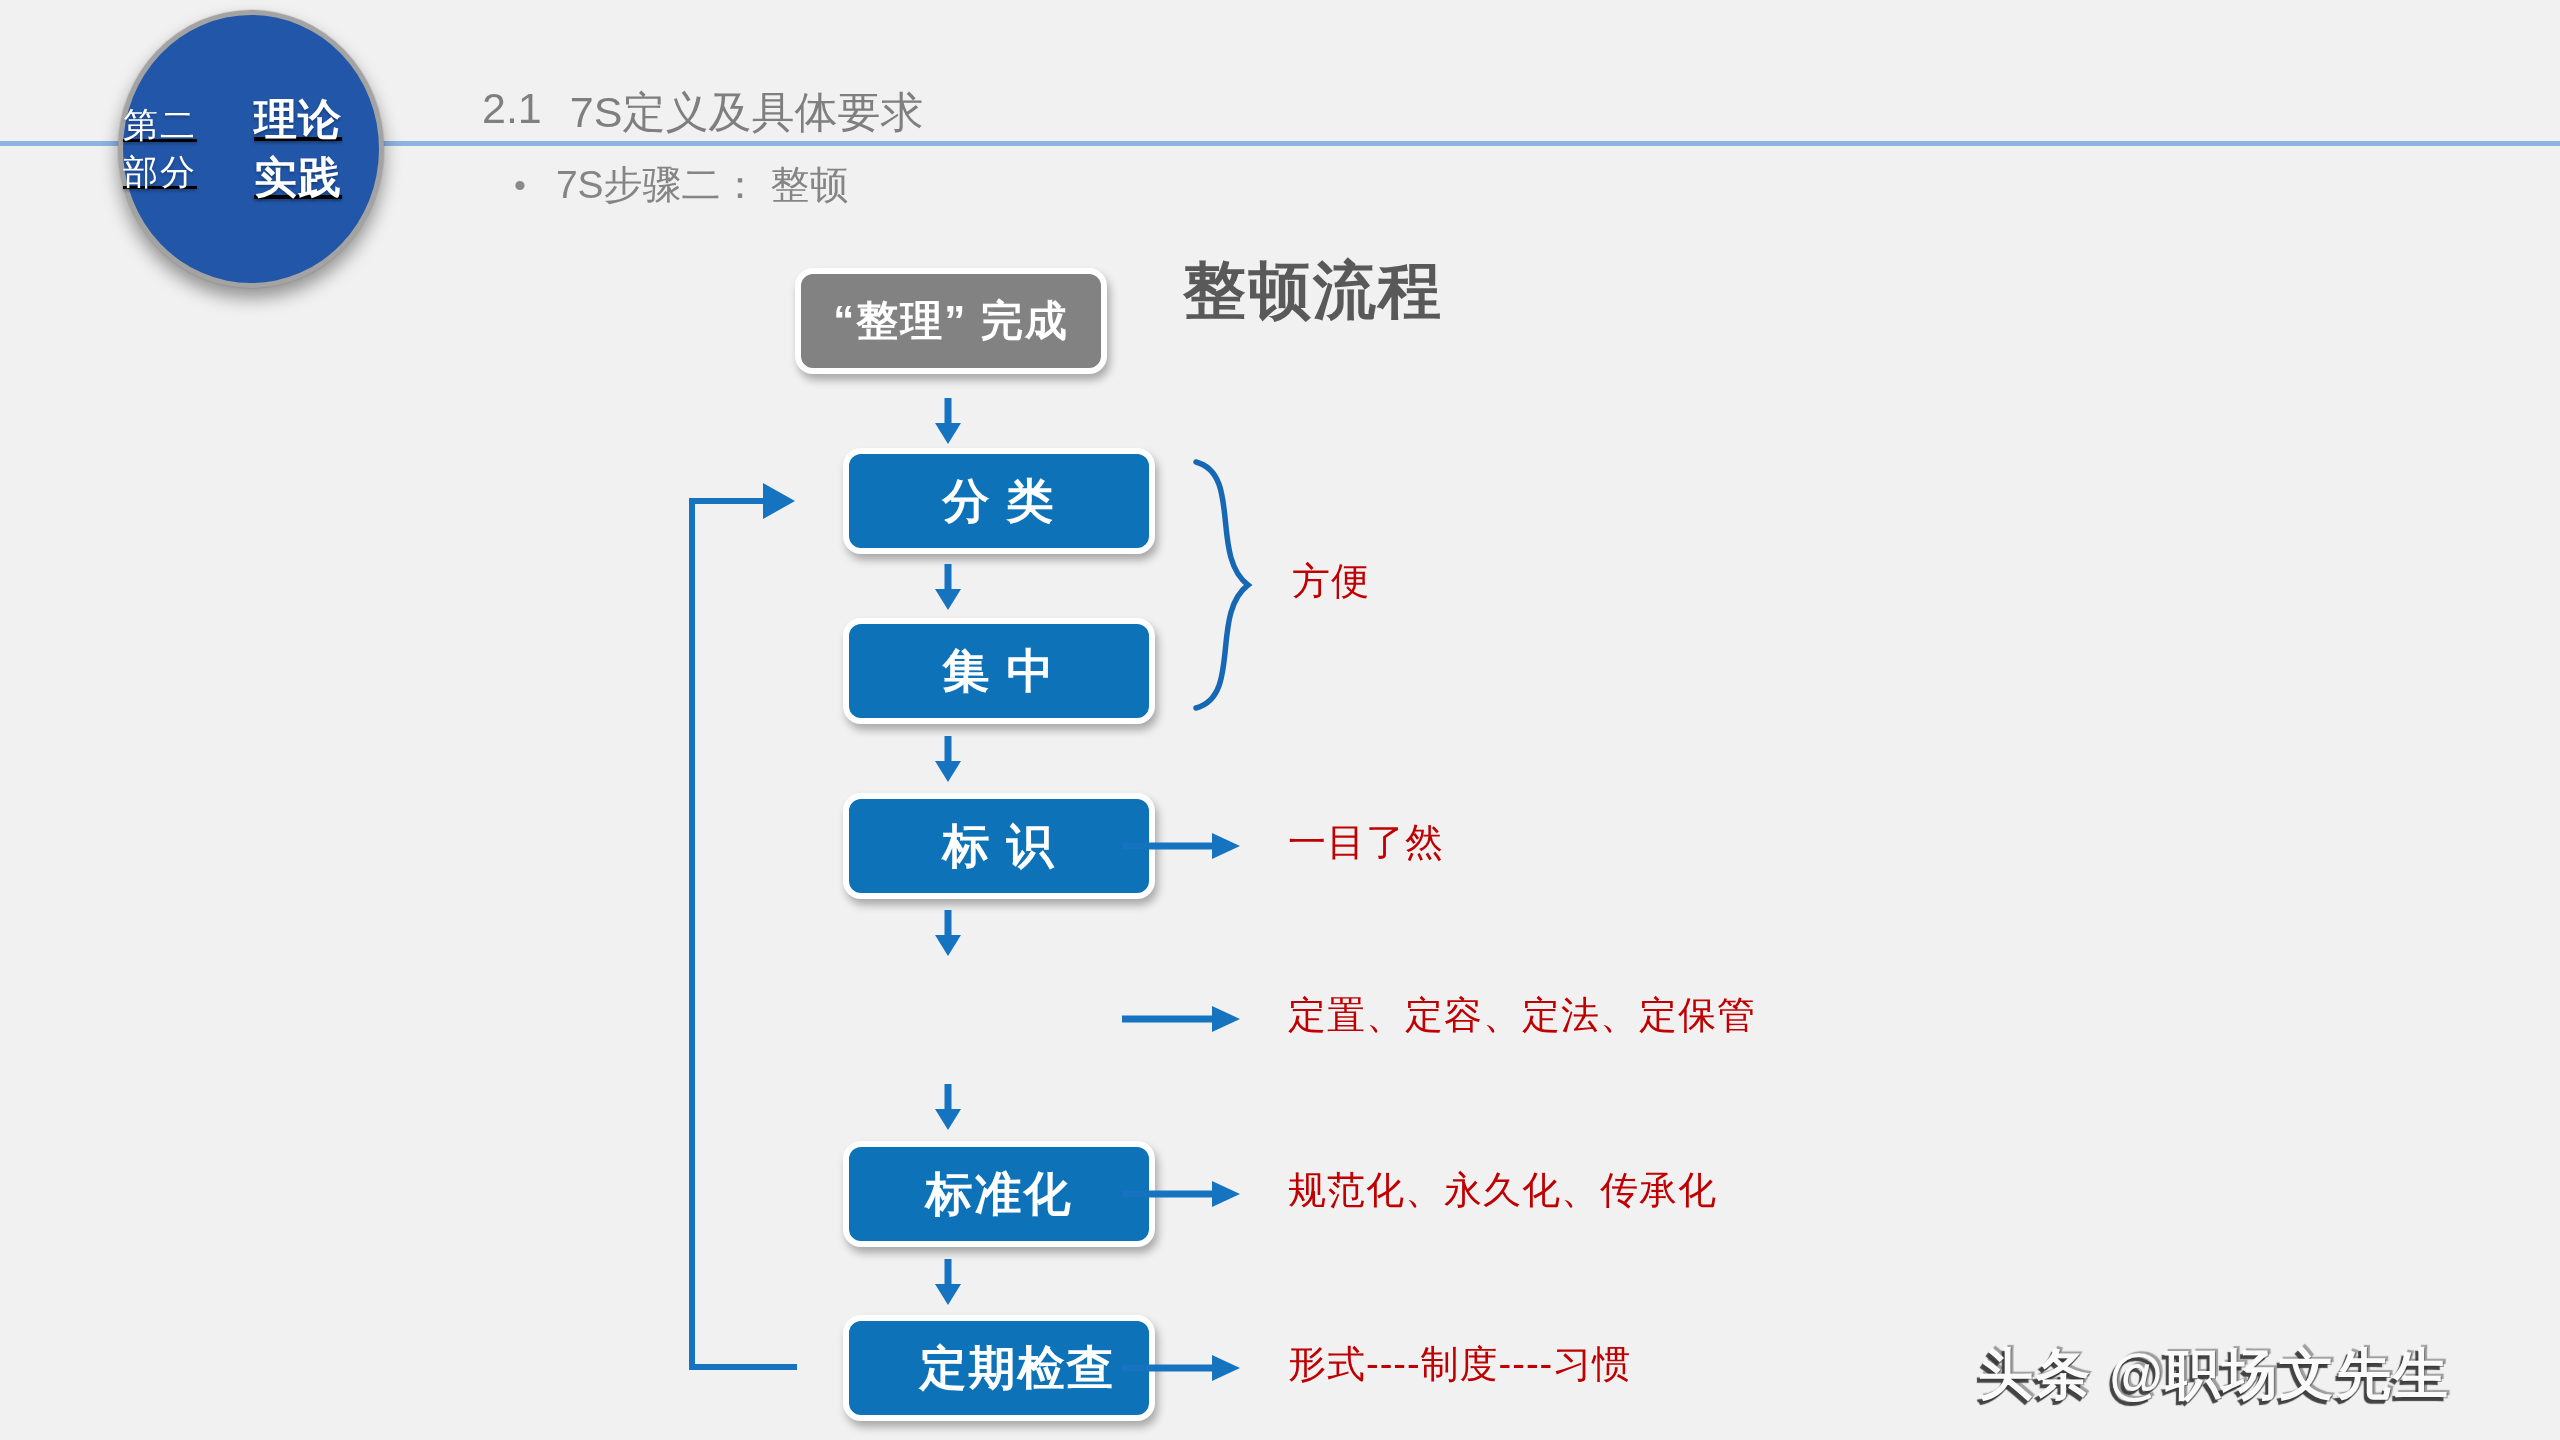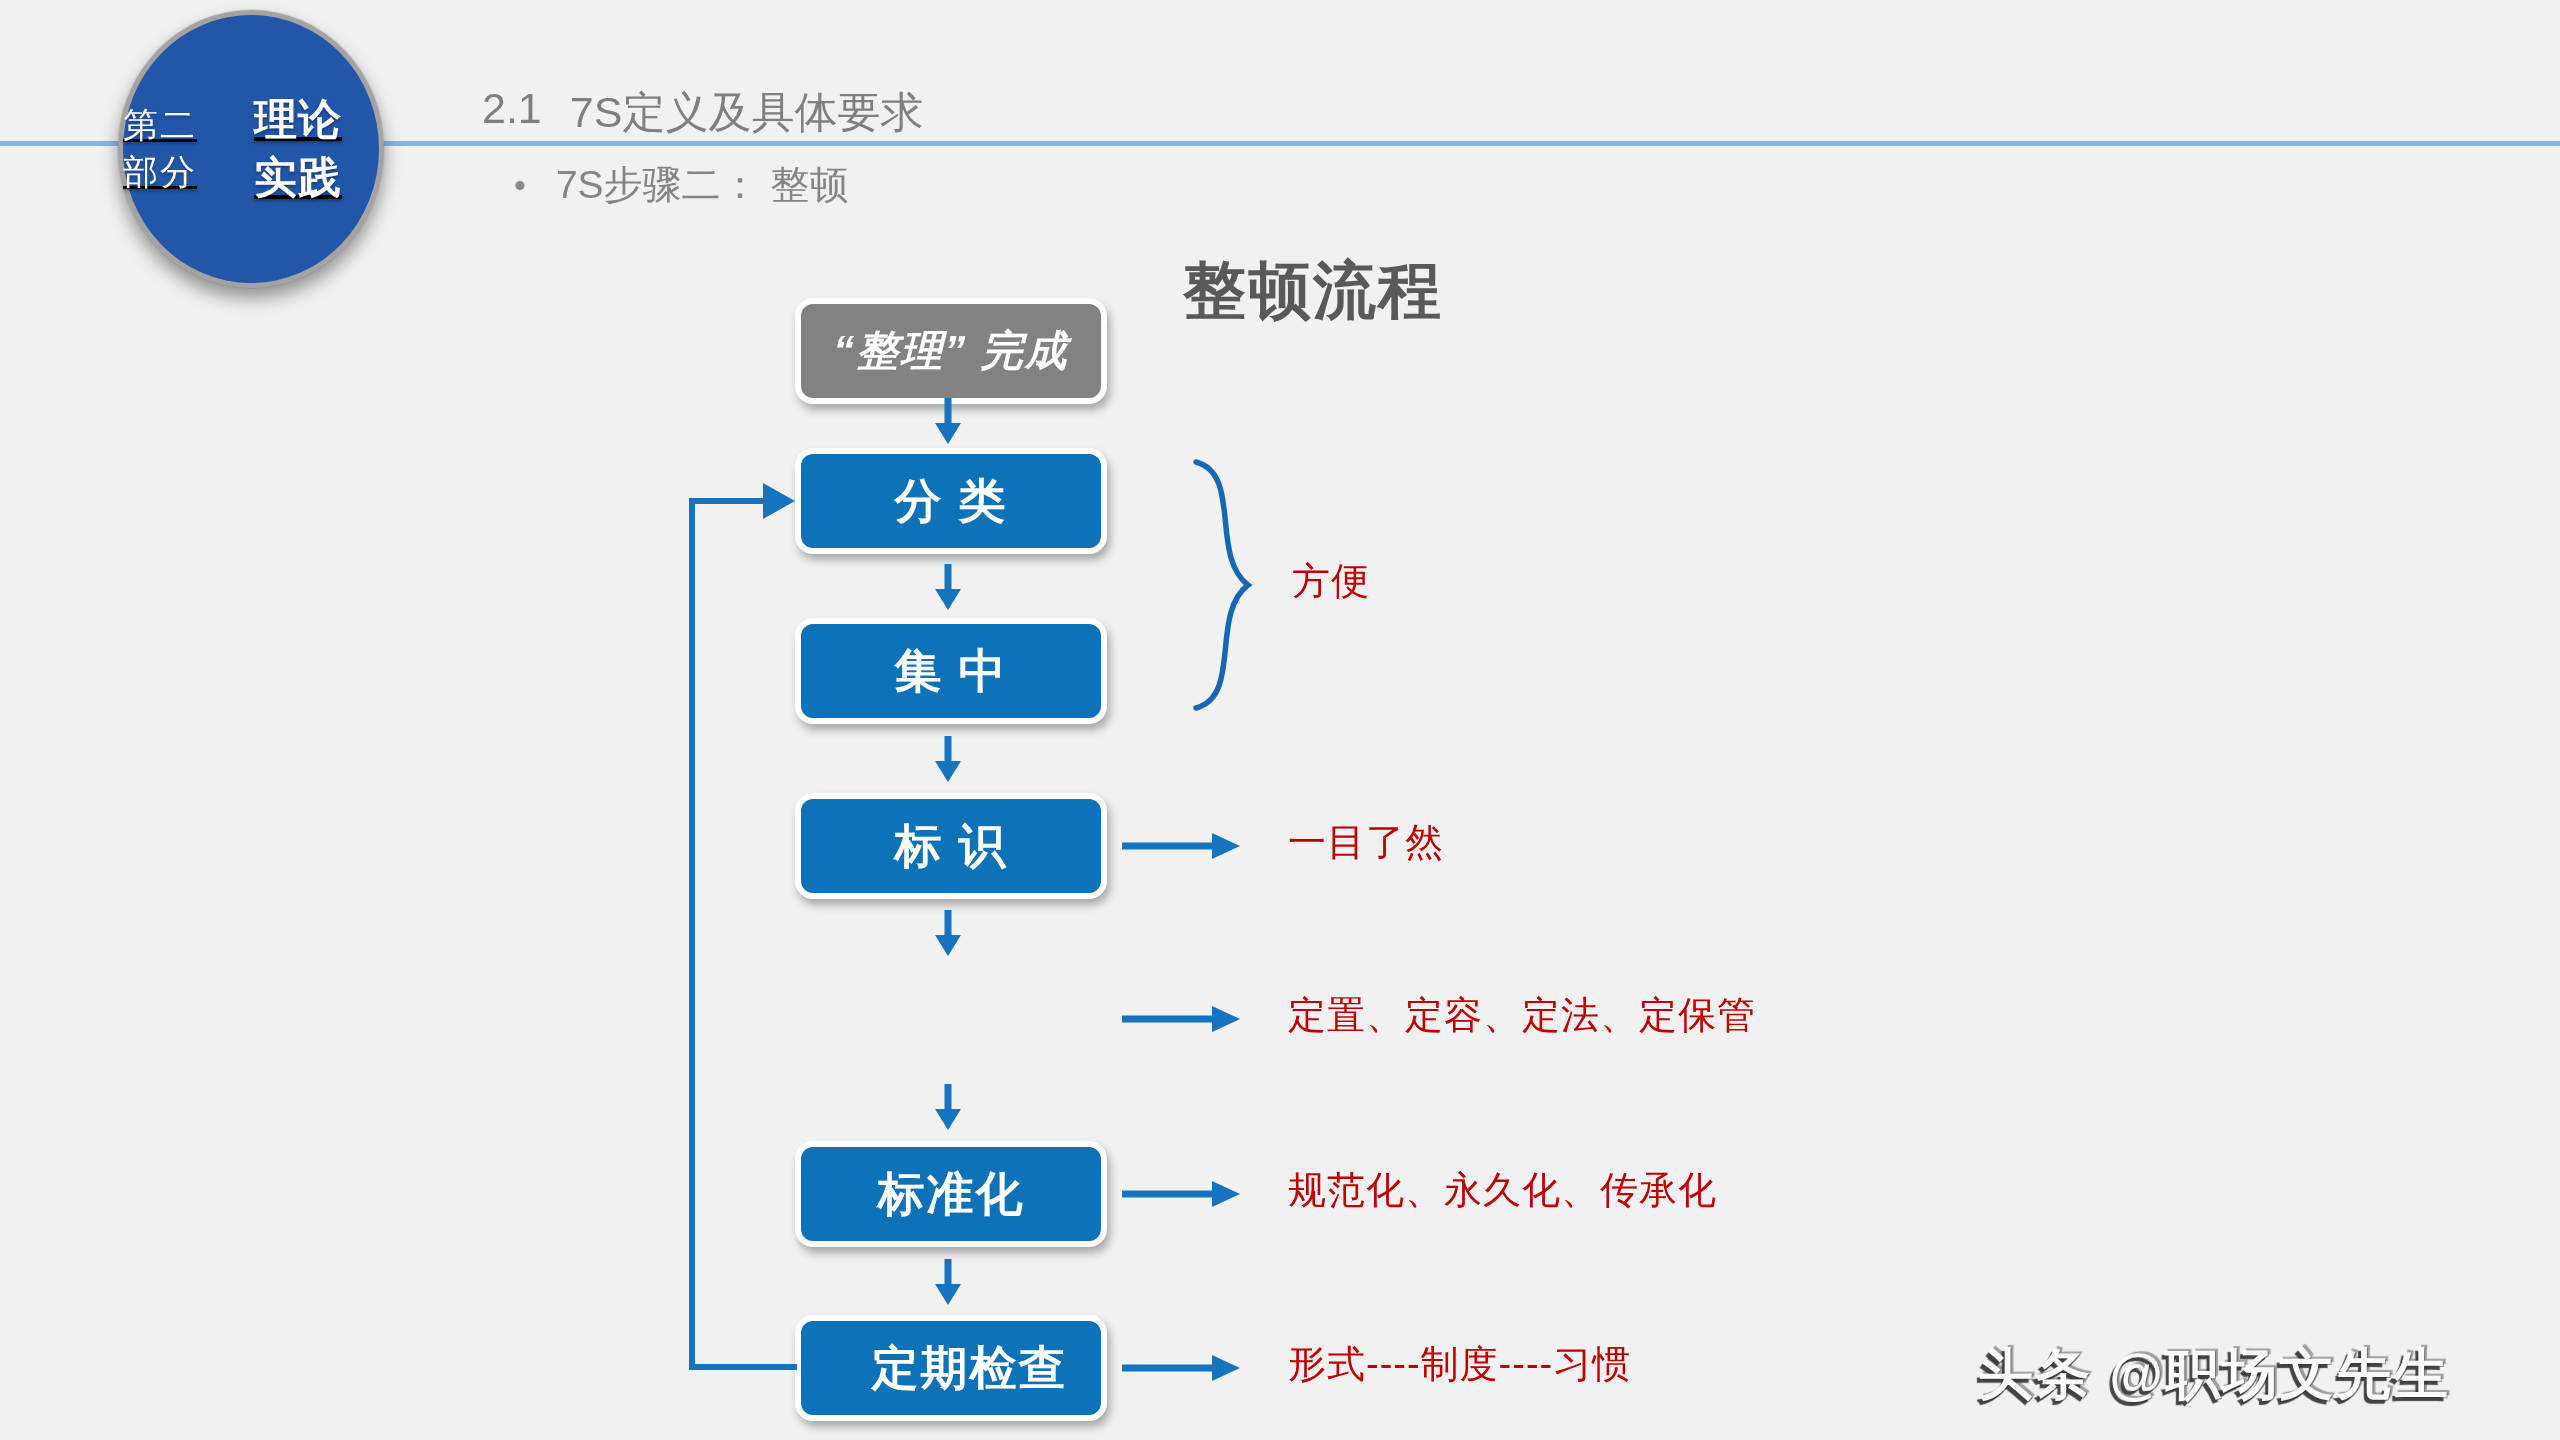--- a/index.html
+++ b/index.html
@@ -46,21 +46,21 @@
   }
   
   .node{
     position:absolute;left:795px;width:312px;height:106px;box-sizing:border-box;
     border:6px solid #ffffff;border-radius:18px;
     display:flex;align-items:center;justify-content:center;
     color:#ffffff;font-weight:700;font-size:47px;letter-spacing:2px;
     box-shadow:3px 6px 9px rgba(0,0,0,0.30);white-space:nowrap;
   }
   .node.gray{background:var(--gray-box,#828282);font-size:42px;}
-  .node.blue{background:var(--box-blue,#0E72B9);}
+  .node.blue{background:var(--box-blue,#0E72B9);margin-left:48px;}
   
   .down-arrow{position:absolute;left:933px;width:30px;height:46px;}
   .right-arrow{position:absolute;left:1122px;width:120px;height:36px;}
   .arrow-fill{fill:var(--arrow-blue,#1573BF);}
   
   .loop-v{position:absolute;left:689px;top:498px;width:6px;height:872px;background:var(--arrow-blue,#1573BF);}
   .loop-h-top{position:absolute;left:689px;top:498px;width:78px;height:6px;background:var(--arrow-blue,#1573BF);}
   .loop-h-bottom{position:absolute;left:689px;top:1364px;width:108px;height:6px;background:var(--arrow-blue,#1573BF);}
   .loop-head{position:absolute;left:763px;top:483px;width:32px;height:36px;}
   
@@ -101,21 +101,21 @@
     <span>7S定义及具体要求</span>
   </div>
 
   <div class="bullet-row">
     <span class="bullet-dot">•</span>
     <span>7S步骤二： 整顿</span>
   </div>
 
   <div class="diagram-title">整顿流程</div>
 
-  <div class="node gray" style="top:298px;font-style:italic;">
+  <div class="node gray" style="top:268px;">
     <span>“整理” 完成</span>
   </div>
   <div class="node blue" style="top:448px;">
     <span>分 类</span>
   </div>
   <div class="node blue" style="top:618px;">
     <span>集 中</span>
   </div>
   <div class="node blue" style="top:793px;">
     <span>标 识</span>

